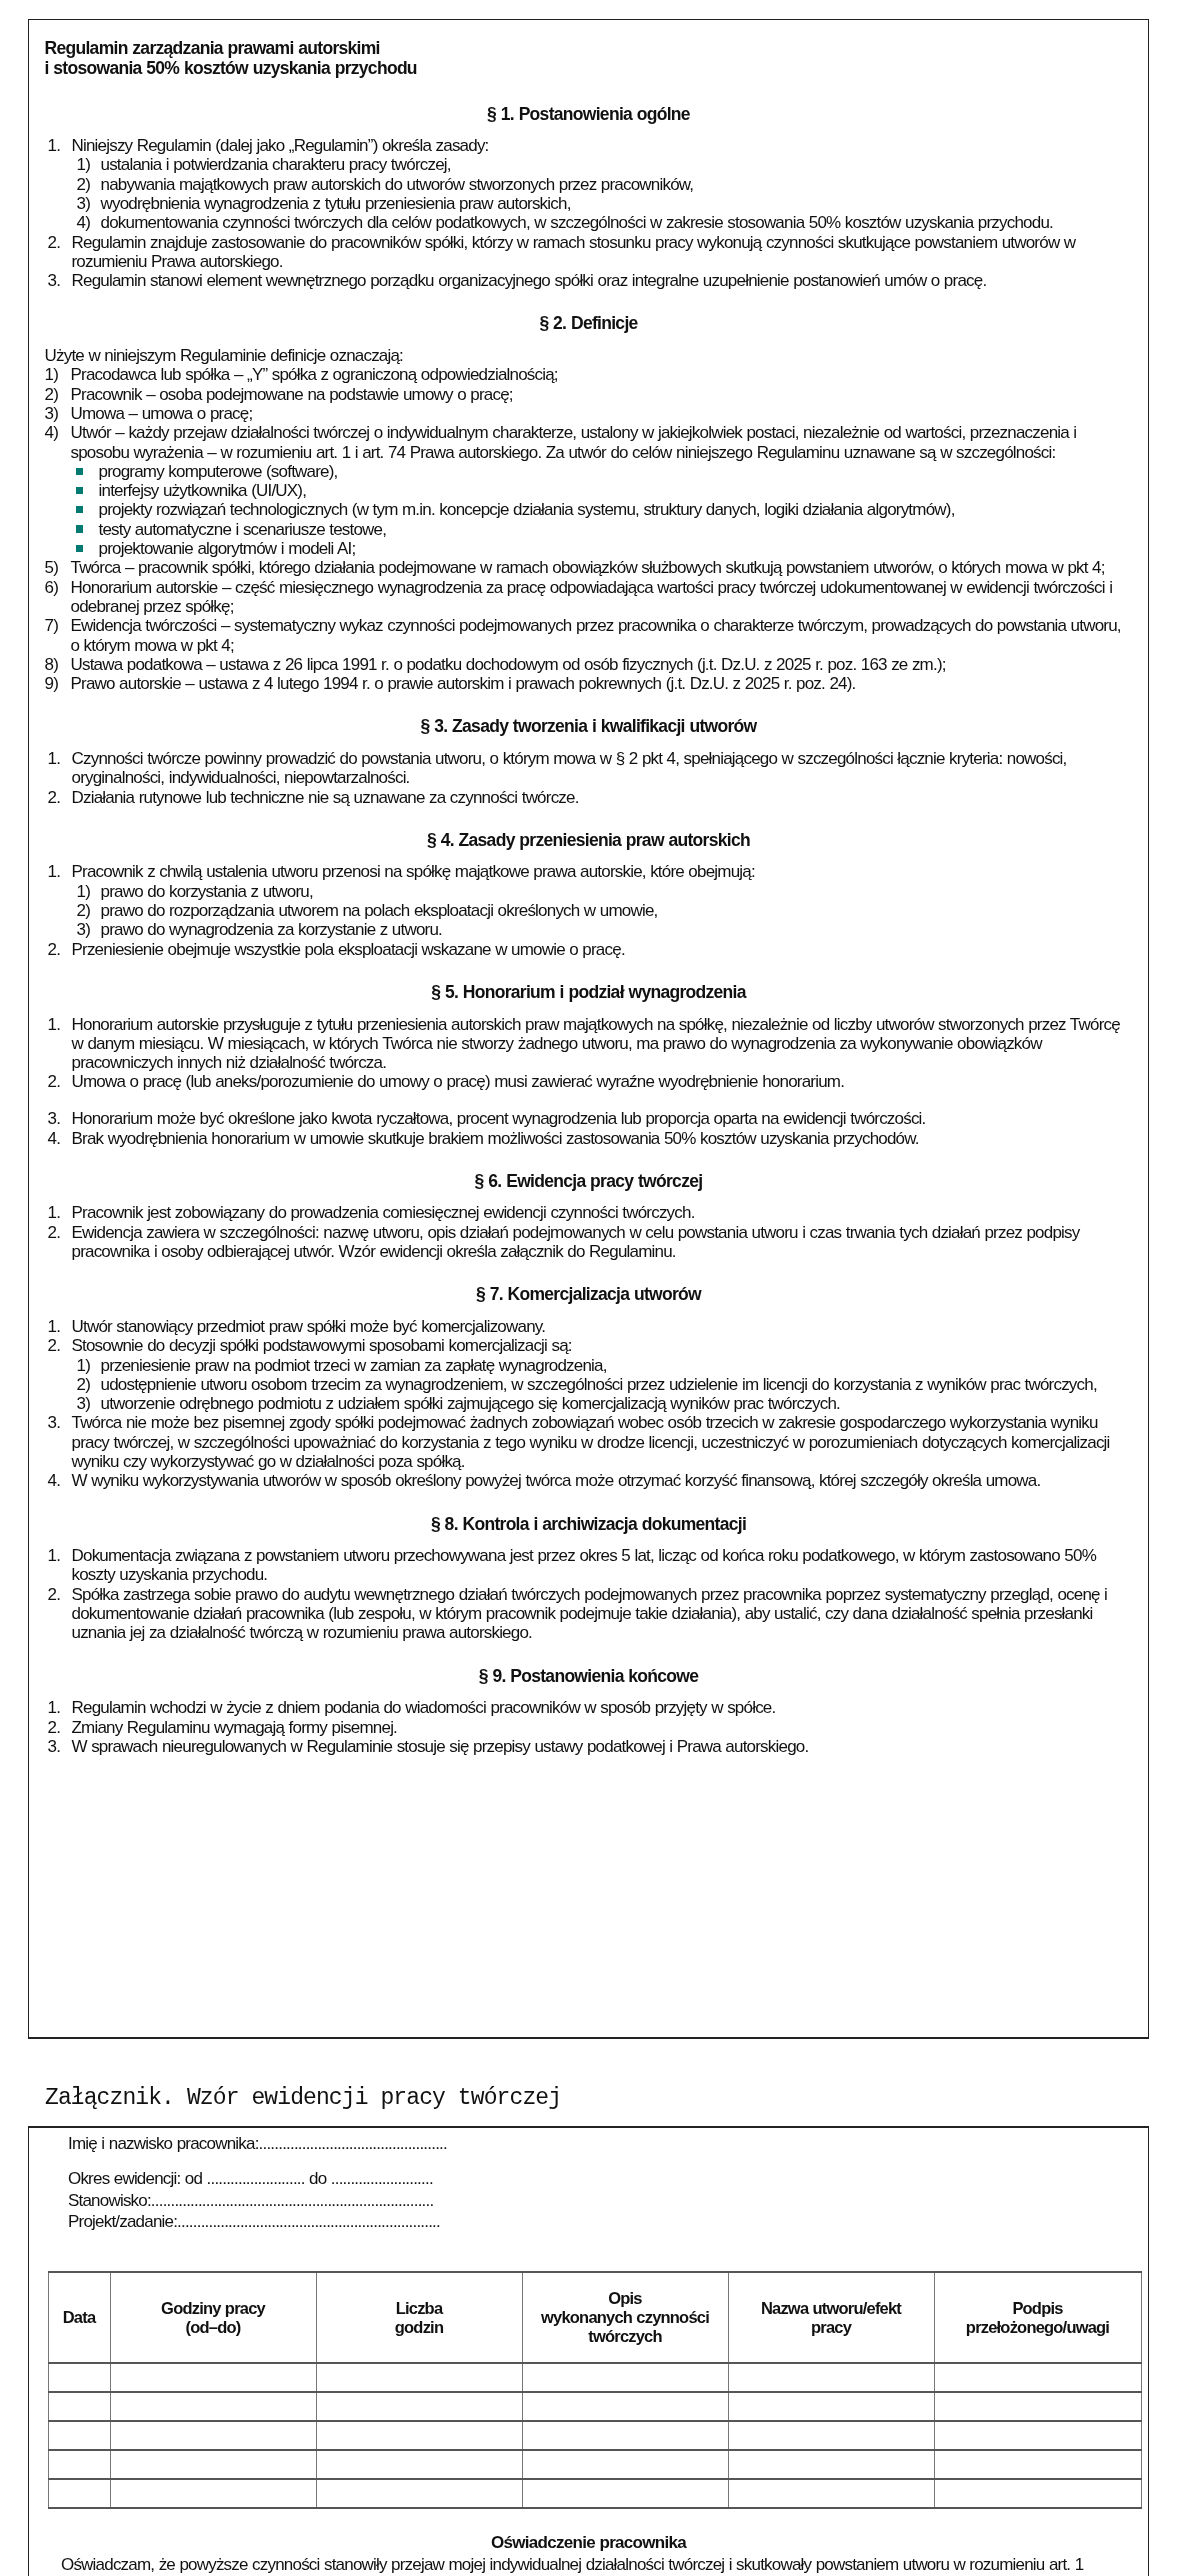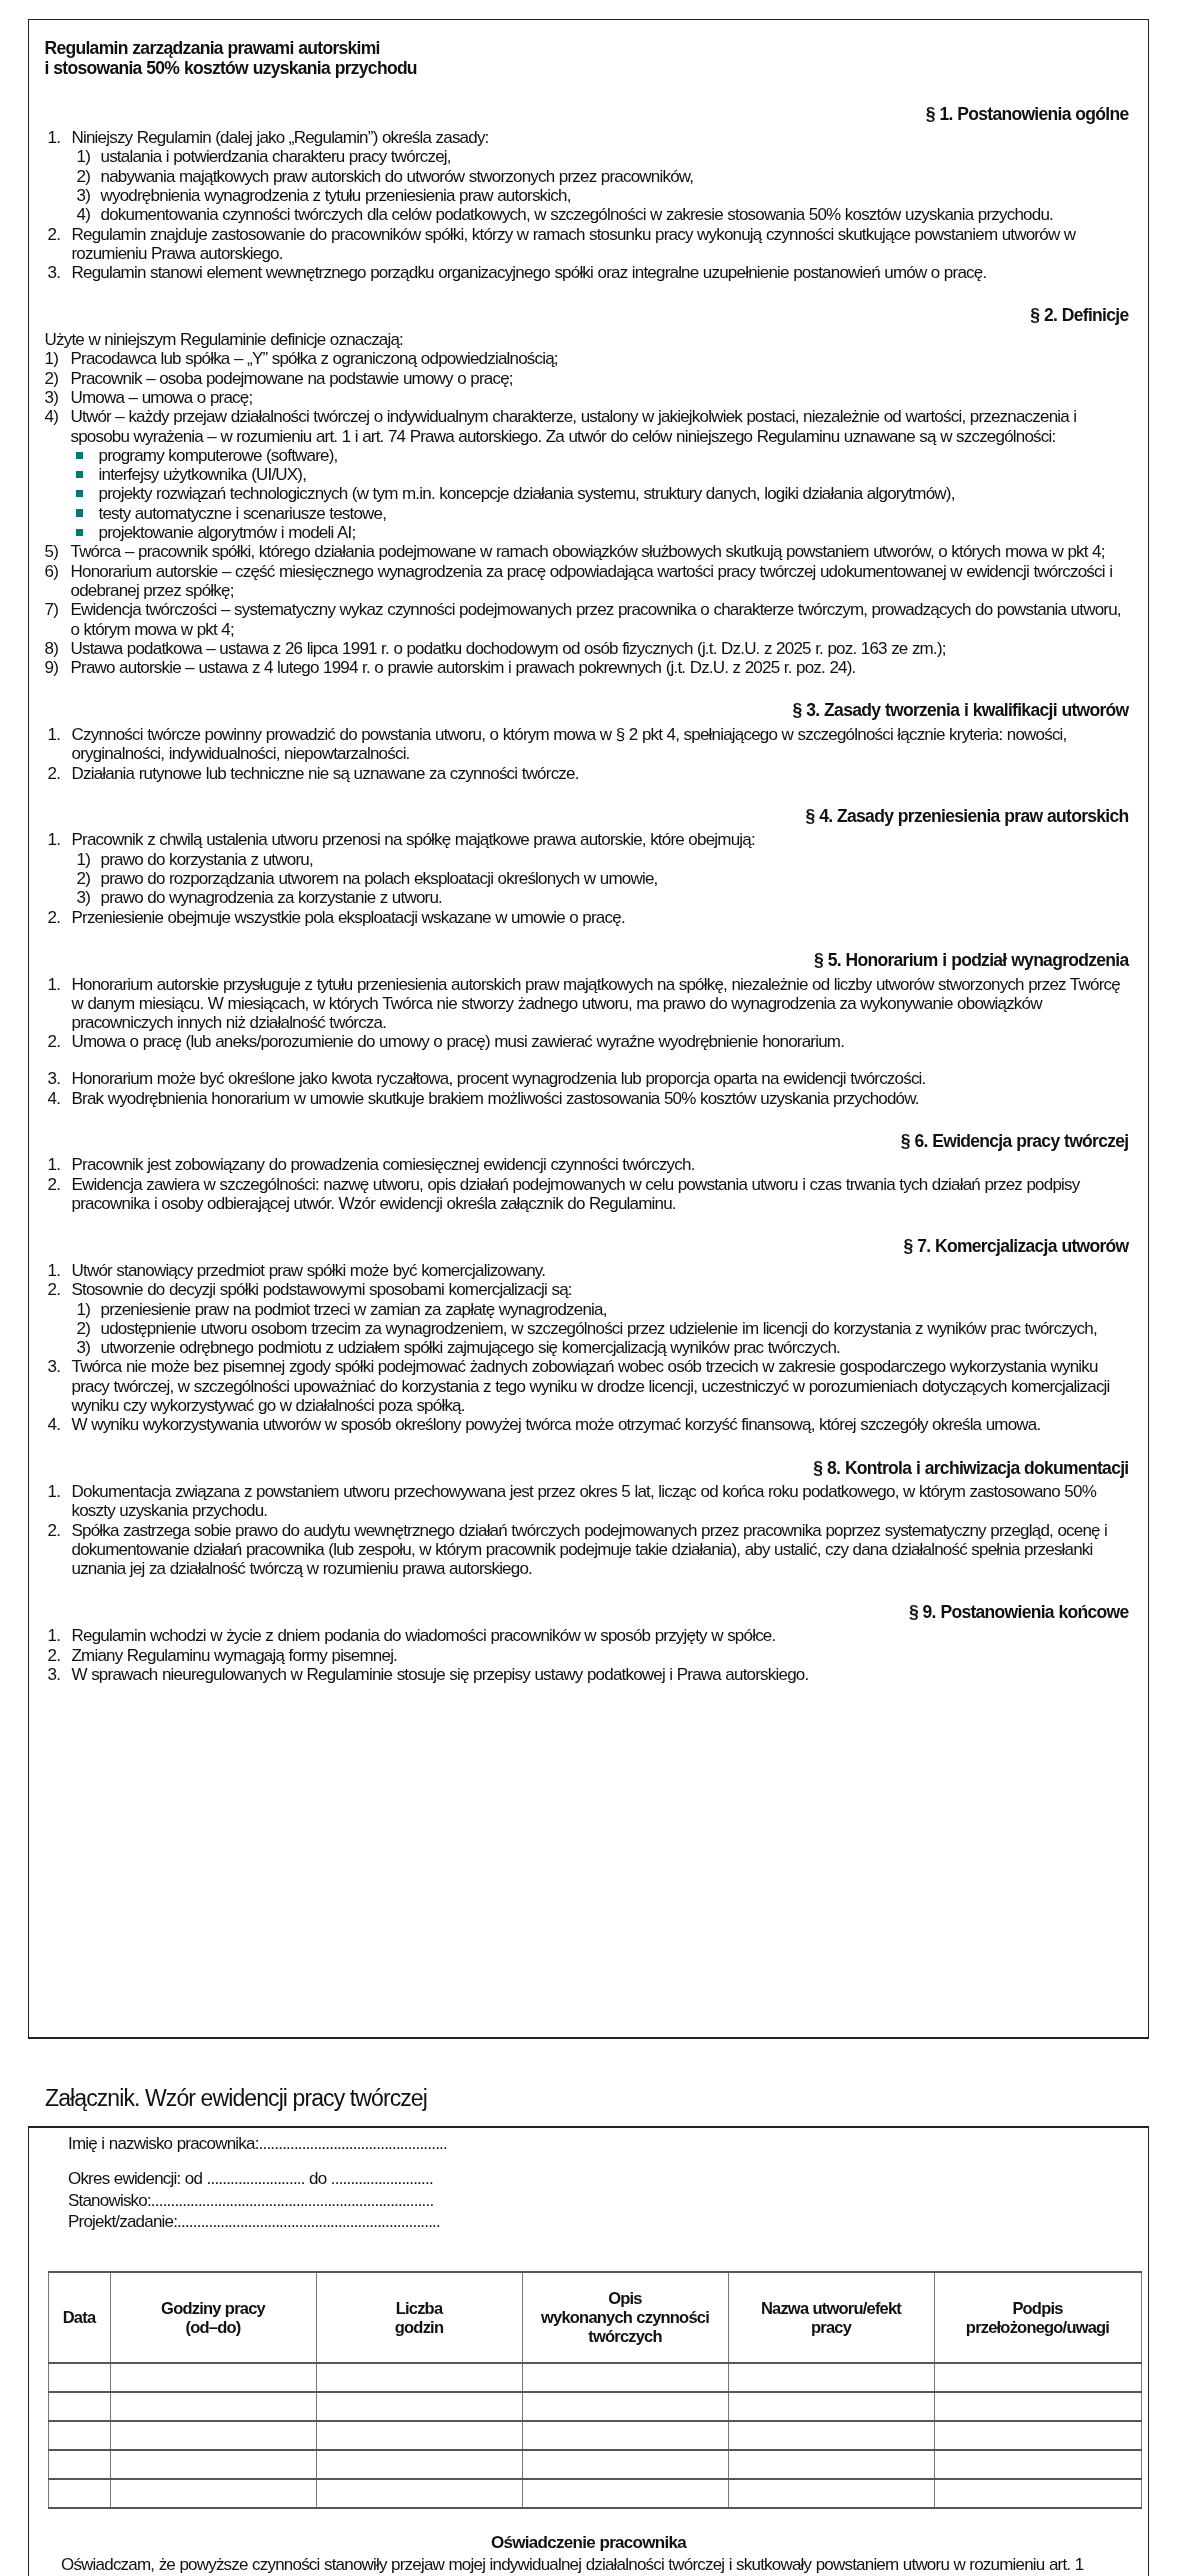--- a/index.html
+++ b/index.html
@@ -3,33 +3,33 @@
 <meta charset="utf-8">
 <style>
   html, body { margin: 0; padding: 0; background: #ffffff; }
   body { width: 1185px; height: 2678px; position: relative; overflow: hidden;
          font-family: "Liberation Sans", sans-serif; color: #111; }
   .narrow { font-size: 17px; letter-spacing: -0.8px; word-spacing: 0.5px; line-height: 19.3px; }
   #doc-box { position: absolute; left: 28px; top: 19px; width: 1121px; height: 2020px;
              border: 1px solid #222; border-top-width: 1.5px; border-bottom-width: 2.1px; box-sizing: border-box; }
   #doc-inner { position: absolute; left: 15.5px; right: 15.5px; top: 17.5px; }
   .title { text-align: left; font-weight: bold; font-size: 17.5px; letter-spacing: -0.7px; line-height: 20px; margin: 0 0 26px 0; }
-  .sec-h { text-align: right; font-weight: bold; font-size: 17.5px; letter-spacing: -0.7px; line-height: 20.6px; margin: 4px; }
+  .sec-h { text-align: center; font-weight: bold; font-size: 17.5px; letter-spacing: -0.7px; line-height: 20.6px; margin: 12px; }
   .section { margin-bottom: 23px; }
   .item { position: relative; padding-left: 27px; }
   .item .num { position: absolute; left: 3.1px; top: 0; }
   .sub { position: relative; padding-left: 56px; }
   .sub .num { position: absolute; left: 32px; top: 0; }
   .def { position: relative; padding-left: 26px; }
   .def .num { position: absolute; left: 0; top: 0; }
   .bullet { position: relative; padding-left: 54px; }
   .bullet .sq { position: absolute; left: 31px; top: 5.7px; width: 7.2px; height: 7.2px; }
   .gap { height: 17.5px; }
 
-  #annex-title { position: absolute; left: 45px; top: 2085px; font-size: 23px; letter-spacing: -0.9px; font-weight: normal; }
+  #annex-title { position: absolute; left: 45px; top: 2085px; font-size: 23px; letter-spacing: -0.9px; font-weight: normal; font-family: Liberation Mono, monospace; }
   #form-box { position: absolute; left: 28px; top: 2126px; width: 1121px; height: 523px;
               border: 1px solid #222; border-top-width: 2.1px; border-bottom-width: 2.1px; box-sizing: border-box; }
   .field { position: absolute; left: 39px; }
   #table-wrap { position: absolute; left: 18.5px; top: 143px; width: 1093px; }
   table { border-collapse: collapse; width: 100%; table-layout: fixed; }
   th, td { border-left: 1px solid #777; border-right: 1px solid #777; }
   thead tr { border-top: 2.6px solid #555; border-bottom: 2.6px solid #555; }
   tbody tr { border-bottom: 2.6px solid #555; height: 29px; }
   th { height: 87px; font-weight: bold; font-size: 16.5px; letter-spacing: -0.8px; line-height: 19px; text-align: center; vertical-align: middle; }
   #statement-h { position: absolute; left: 0; right: 0; top: 405px; text-align: center; font-weight: bold; font-size: 17px; letter-spacing: -0.7px; }

